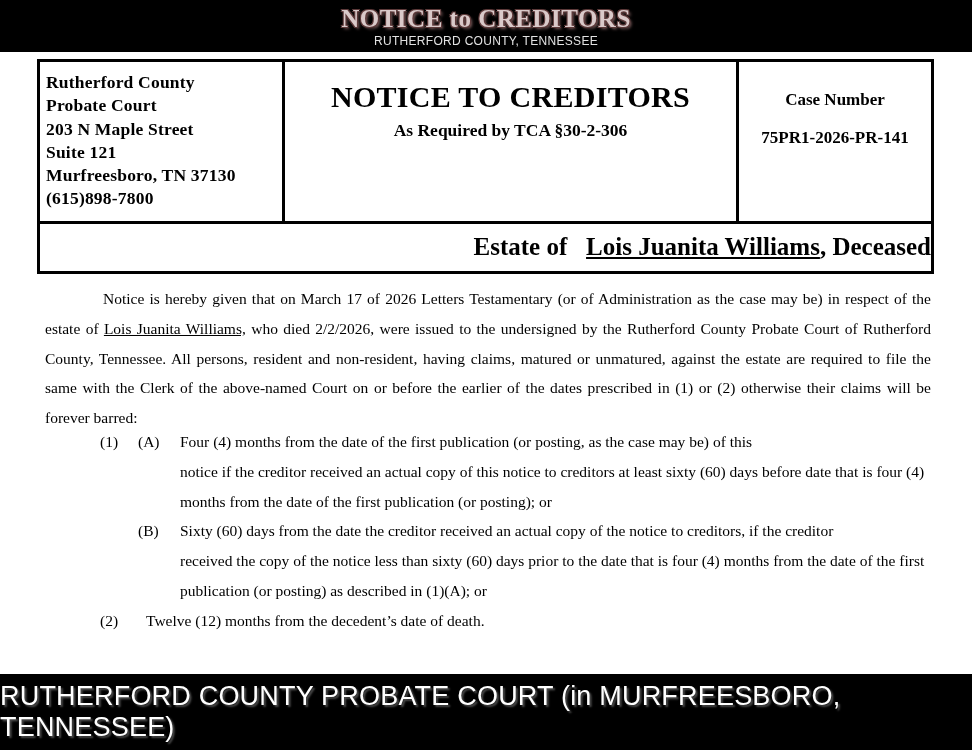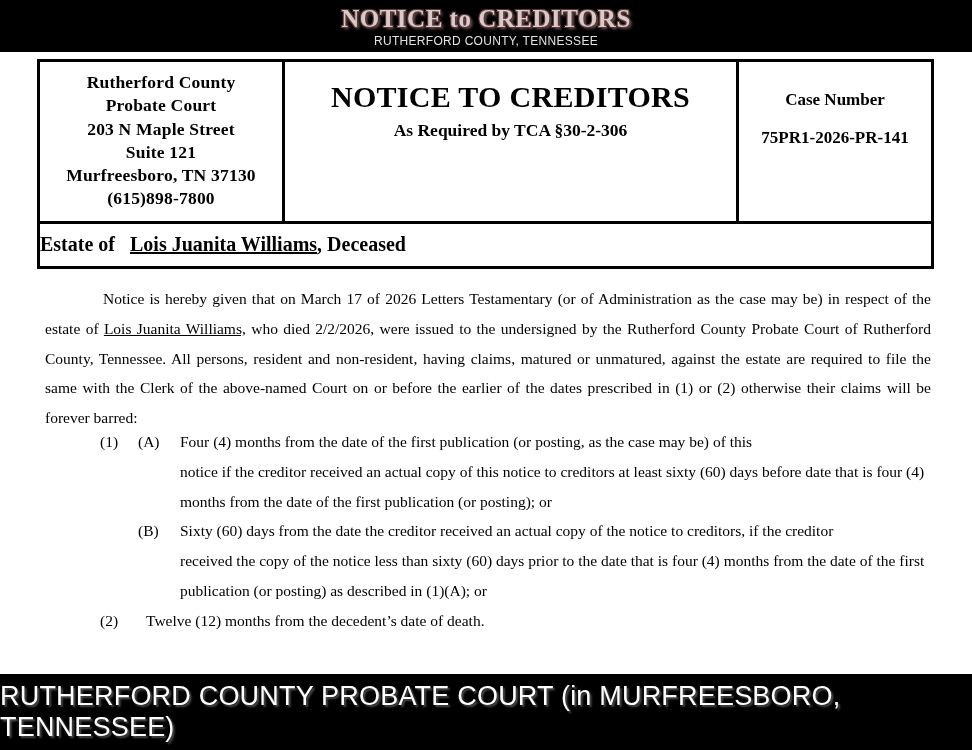--- a/index.html
+++ b/index.html
@@ -79,21 +79,20 @@
   .hdr-row-top {
     display: flex;
     width: 100%;
     box-sizing: border-box;
   }
   .cell-court {
     width: 245px;
     box-sizing: border-box;
     border-right: 3px solid #000;
     padding: 9px 6px 10px 6px;
-    text-align: center;
   }
   .cell-court .line {
     font-size: 17.5px;
     font-weight: bold;
     line-height: 1.33;
     letter-spacing: 0.2px;
   }
   .cell-title {
     flex: 1;
     box-sizing: border-box;
@@ -122,23 +121,23 @@
     font-size: 17px;
     font-weight: bold;
   }
   .cell-case .c2 {
     font-size: 17px;
     font-weight: bold;
     margin-top: 18px;
   }
   .hdr-row-bottom {
     border-top: 3px solid #000;
-    text-align: left;
+    text-align: right;
     padding: 9px 0 10px 0;
-    font-size: 20px;
+    font-size: 25px;
     font-weight: bold;
   }
   .hdr-row-bottom .uname {
     text-decoration: underline;
   }
 
   
   .body-text {
     position: absolute;
     left: 45px;

